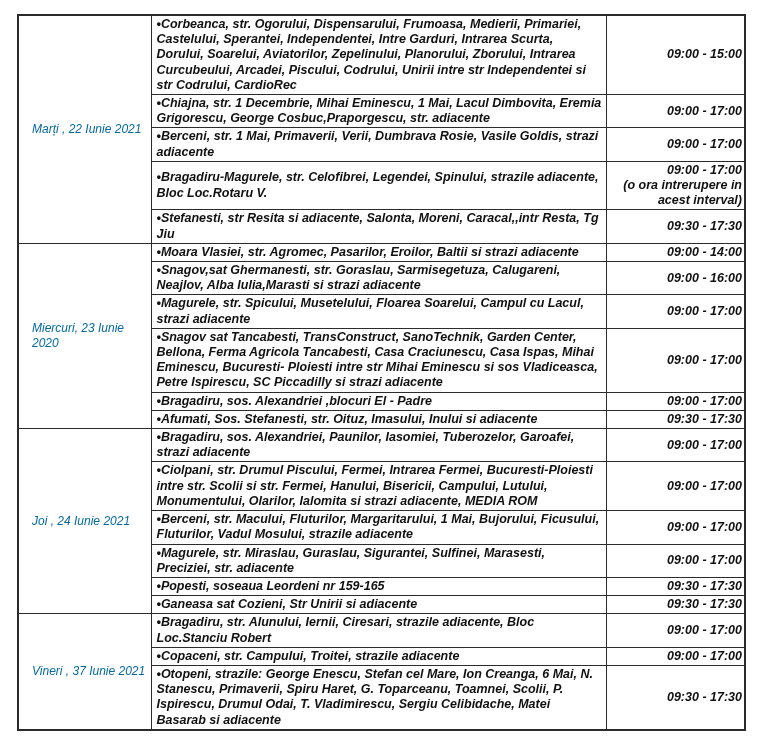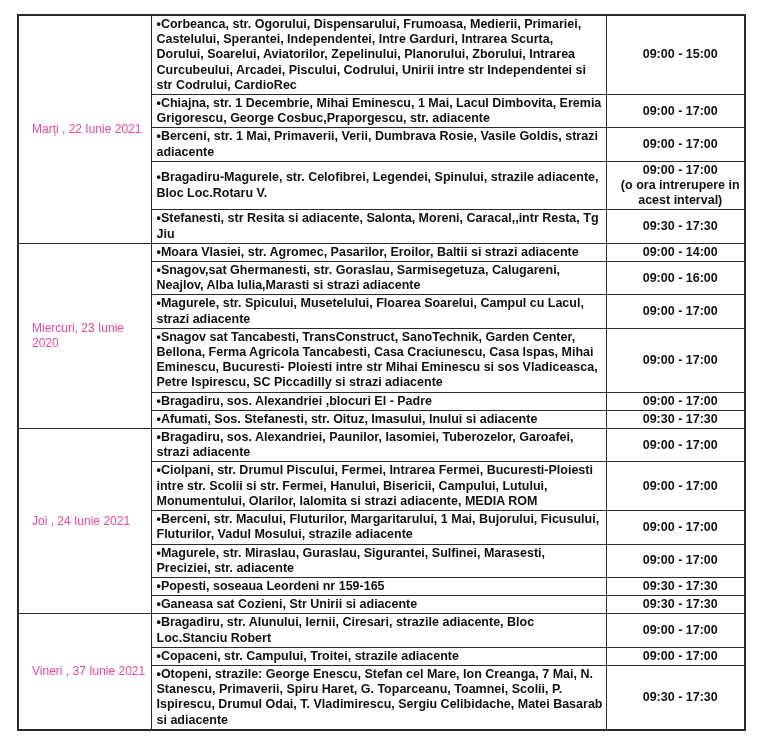--- a/index.html
+++ b/index.html
@@ -24,39 +24,40 @@
     line-height: 15.2px;
   }
   col.c-day  { width: 133px; }
   col.c-loc  { width: 455px; }
   col.c-time { width: 139px; }
   td {
     border: 1px solid #2b2b2b;
     padding: 1px 4px;
     vertical-align: middle;
     overflow: hidden;
+    font-style: italic;
   }
   td.day-cell {
     font-weight: normal;
     font-size: 12px;
     padding-left: 13px;
     padding-right: 2px;
     text-align: left;
     vertical-align: middle;
-    color: #ec4899;
+    color: #0369a1;
   }
   td.location-cell {
     font-weight: bold;
     text-align: left;
     padding-left: 5px;
     padding-right: 3px;
   }
   td.time-cell {
     font-weight: bold;
-    text-align: center;
+    text-align: right;
     white-space: pre-line;
     padding-left: 12px;
     padding-right: 2px;
   }
   tr.day-start td {
     border-top: 1px solid #ef4444;
   }
 </style>
 </head>
 <body>
@@ -143,17 +144,17 @@
       <tr class="day-start">
         <td class="day-cell" rowspan="3">Vineri , 37 Iunie 2021</td>
         <td class="location-cell">•Bragadiru, str. Alunului, Iernii, Ciresari, strazile adiacente, Bloc Loc.Stanciu Robert</td>
         <td class="time-cell">09:00 - 17:00</td>
       </tr>
       <tr>
         <td class="location-cell">•Copaceni, str. Campului, Troitei, strazile adiacente</td>
         <td class="time-cell">09:00 - 17:00</td>
       </tr>
       <tr>
-        <td class="location-cell">•Otopeni, strazile: George Enescu, Stefan cel Mare, Ion Creanga, 7 Mai, N. Stanescu, Primaverii, Spiru Haret, G. Toparceanu, Toamnei, Scolii, P. Ispirescu, Drumul Odai, T. Vladimirescu, Sergiu Celibidache, Matei Basarab si adiacente</td>
+        <td class="location-cell">•Otopeni, strazile: George Enescu, Stefan cel Mare, Ion Creanga, 6 Mai, N. Stanescu, Primaverii, Spiru Haret, G. Toparceanu, Toamnei, Scolii, P. Ispirescu, Drumul Odai, T. Vladimirescu, Sergiu Celibidache, Matei Basarab si adiacente</td>
         <td class="time-cell">09:30 - 17:30</td>
       </tr>
     </tbody>
 </table>
 
 </body></html>

